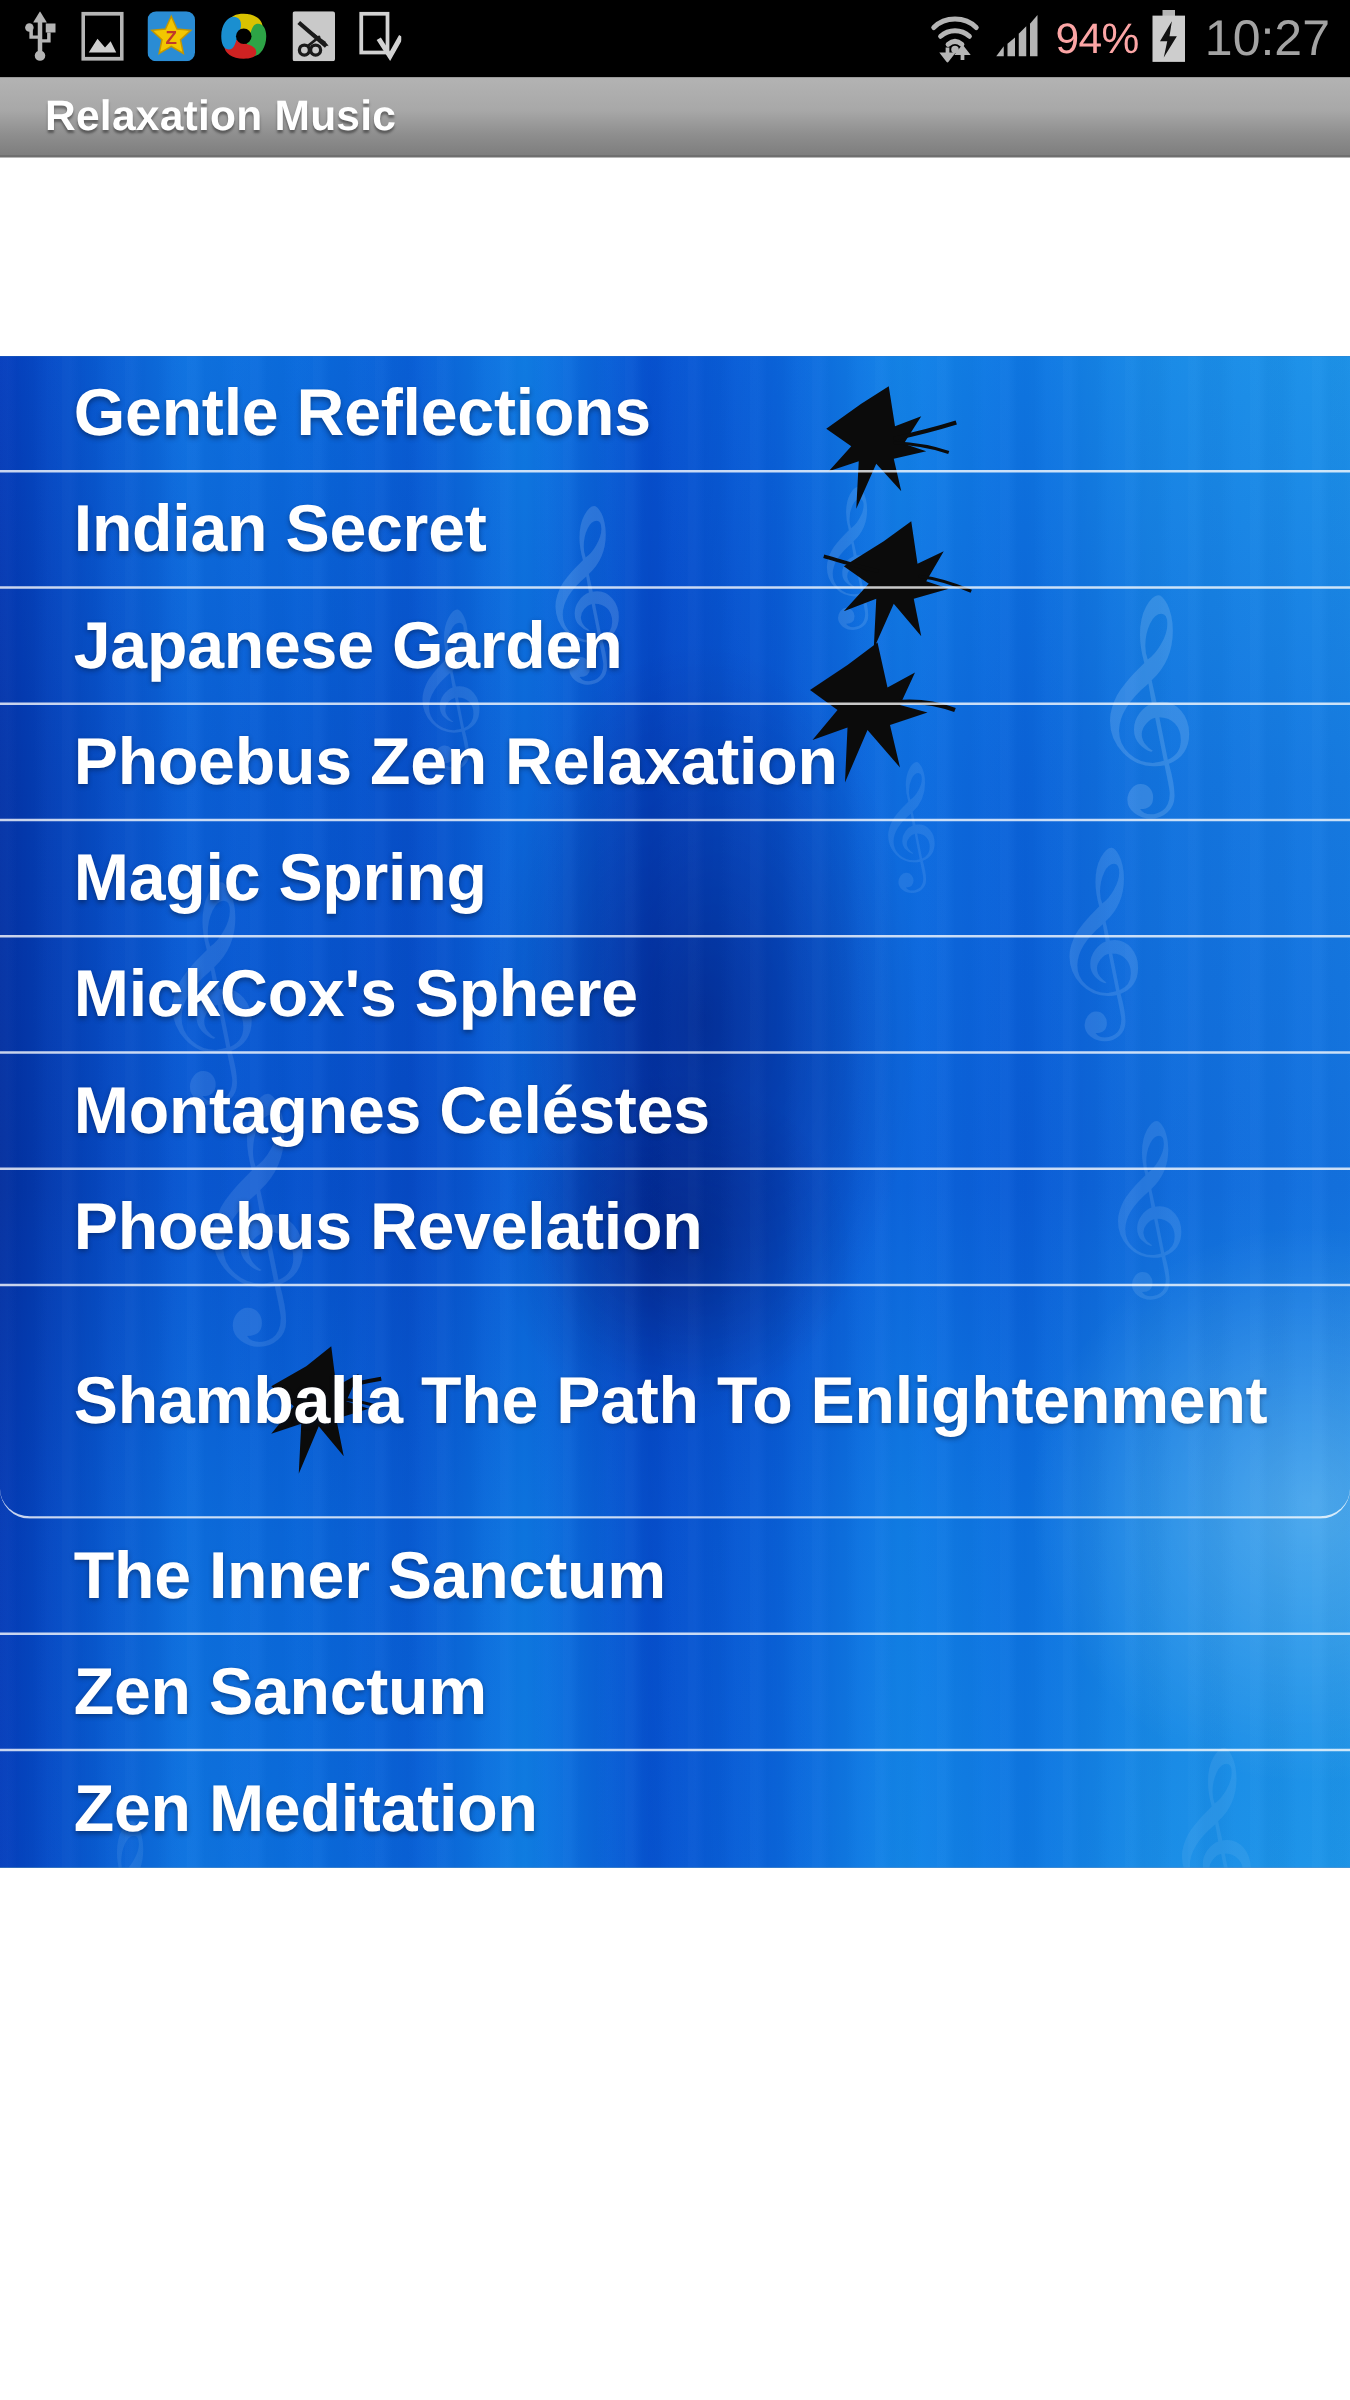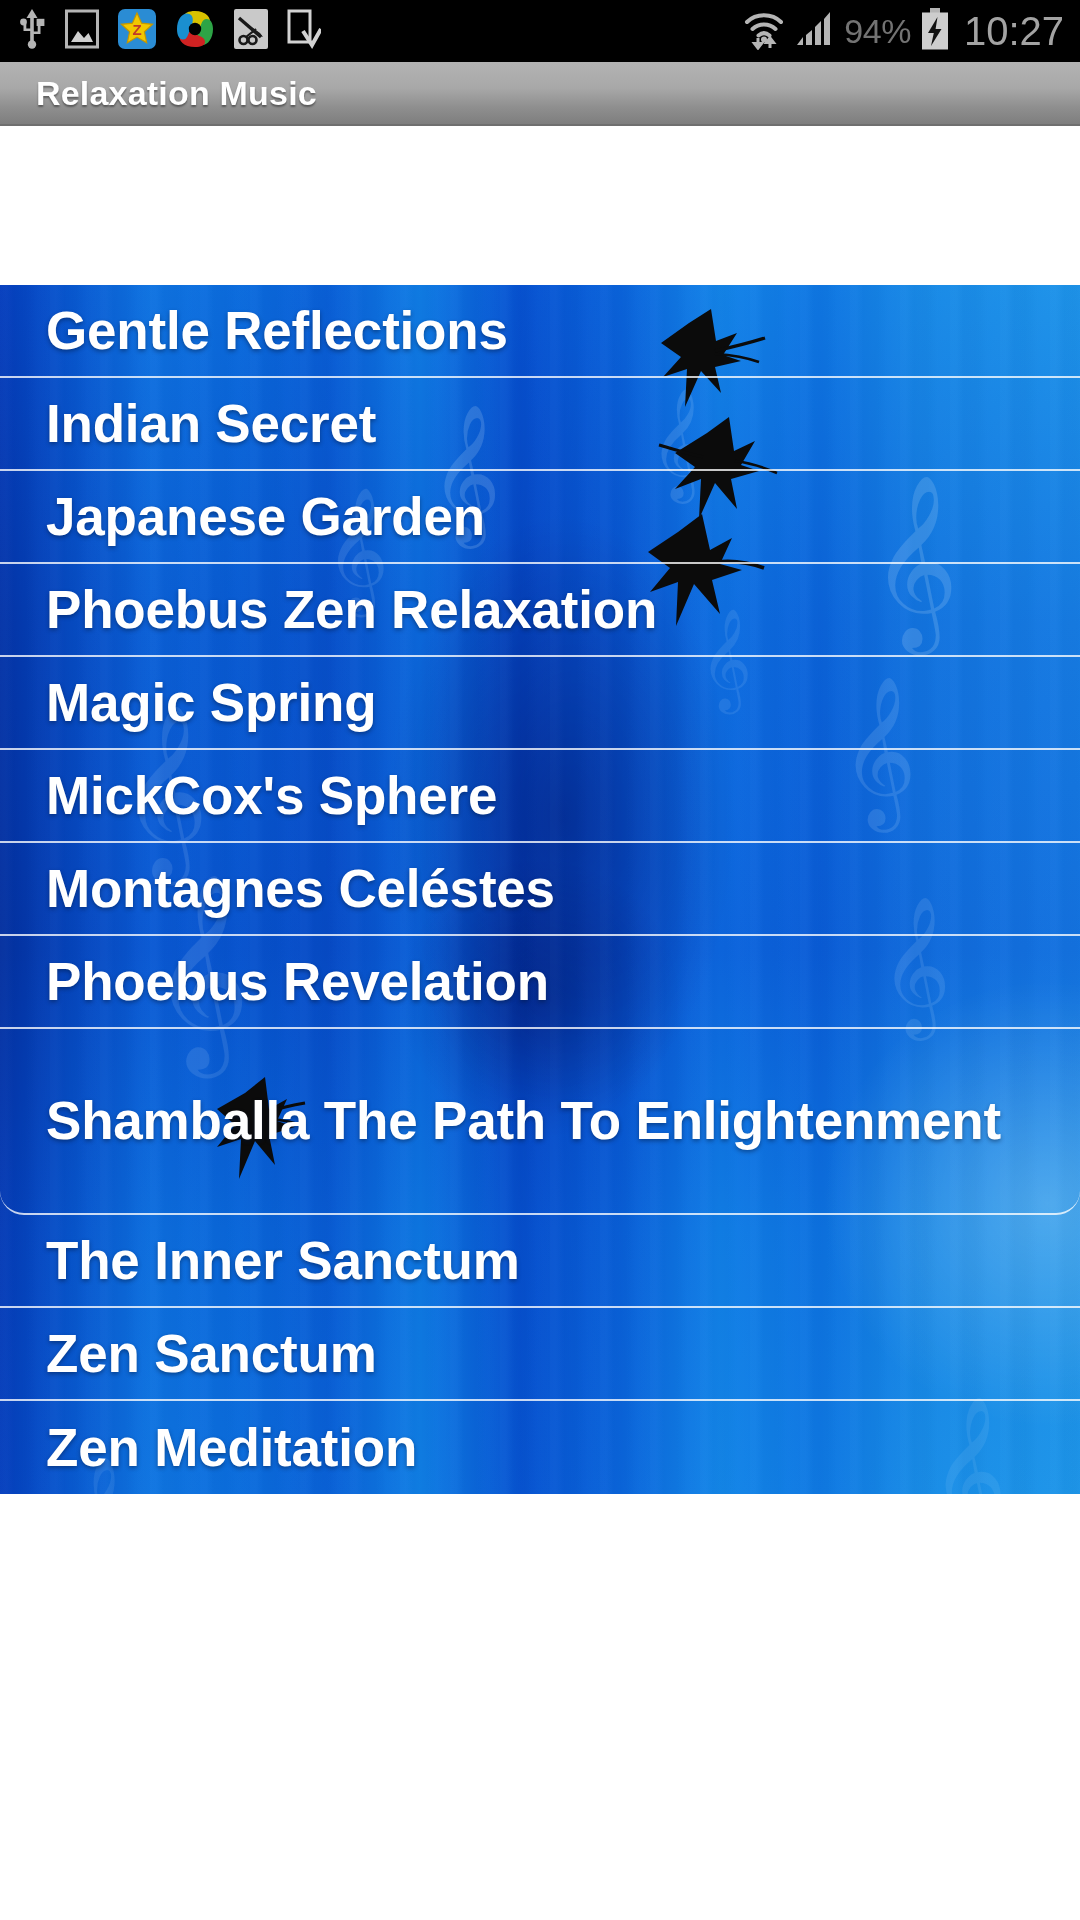--- a/index.html
+++ b/index.html
@@ -34,21 +34,21 @@
     flex: 1 1 auto;
   }
   #status-right {
     display: flex;
     align-items: center;
     gap: 9px;
   }
   .sb-icon { display: block; }
 
   .batt-pct {
-    color: #737373;
+    color: #fca5a5;
     font-size: 34px;
     font-weight: 400;
     letter-spacing: -0.5px;
     line-height: 1;
     font-family: "Liberation Sans", sans-serif;
   }
   .clock {
     color: #a3a3a3;
     font-size: 40px;
     font-weight: 400;
@@ -156,21 +156,21 @@
   .butterfly { position: absolute; }
 
   
   .row {
     position: relative;
     z-index: 3;
     box-sizing: border-box;
     border-bottom: 2px solid rgba(255,255,255,0.78);
     display: flex;
     align-items: center;
-    padding: 0 28px 0 46px;
+    padding: 0 28px 0 59px;
     min-height: 93px;
   }
   .row.tall { min-height: 186px; align-items: center; border-radius: 24px; }
   .row:last-child { border-bottom: none; }
   .row-label {
     color: #ffffff;
     font-size: 53px;
     font-weight: bold;
     line-height: 1.04;
     letter-spacing: -0.2px;

